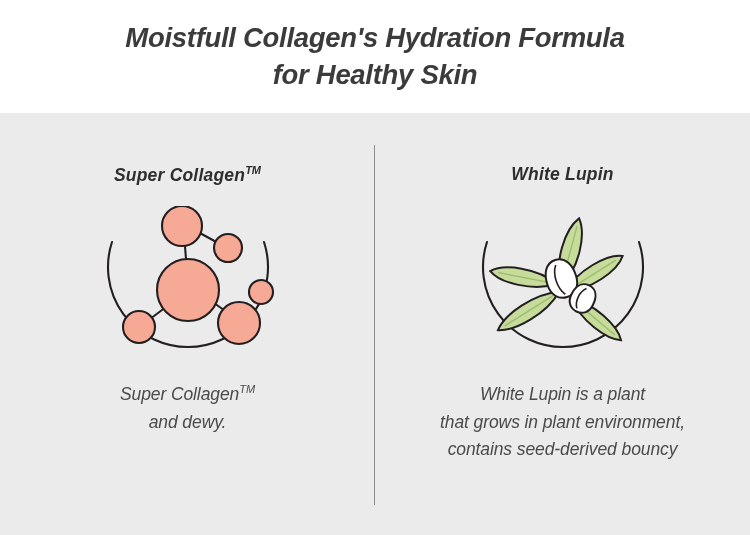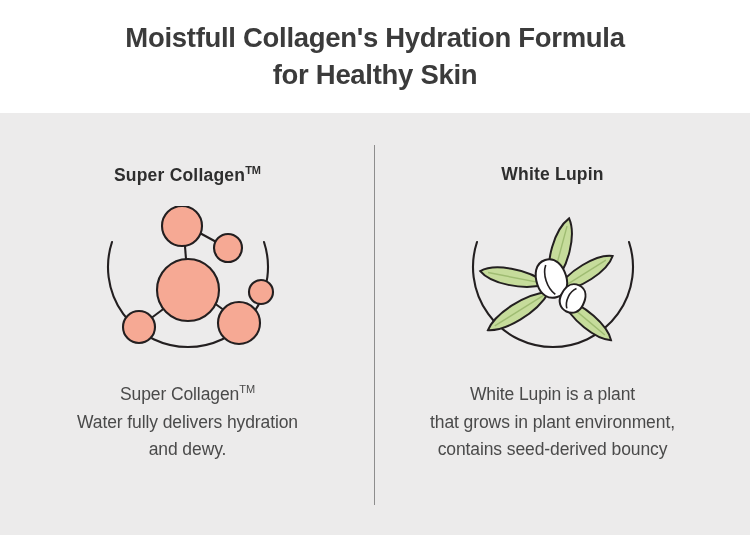--- a/index.html
+++ b/index.html
@@ -11,20 +11,21 @@
     font-family: "Liberation Sans", sans-serif;
     -webkit-font-smoothing: antialiased;
   }
 
   #page {
     position: relative;
     width: 750px;
     height: 535px;
     overflow: hidden;
     background: #ffffff;
+    font-style: italic;
   }
 
   
   .header {
     position: absolute;
     left: 0;
     top: 0;
     width: 750px;
     height: 113px;
     background: #ffffff;
@@ -63,21 +64,21 @@
   }
 
   
   .col {
     position: absolute;
     top: 113px;
     width: 375px;
     height: 422px;
   }
   .col-left  { left: 0; }
-  .col-right { left: 365px; }
+  .col-right { left: 375px; }
 
   .col-title {
     position: absolute;
     top: 51px;
     left: 0;
     width: 375px;
     text-align: center;
     font-size: 17.5px;
     font-weight: bold;
     color: #2e2e2e;
@@ -151,21 +152,20 @@
           <circle cx="130" cy="42" r="14"></circle>
           <circle cx="141" cy="117" r="21"></circle>
           <circle cx="41" cy="121" r="16"></circle>
           <circle cx="163" cy="86" r="12"></circle>
         </g>
       </svg>
     </div>
 
     <div class="col-body">
       <span class="ln"><span>Super Collagen</span><span class="tm">TM</span></span>
-      <span class="ln">Water fully delivers hydration</span>
       <span class="ln">and dewy.</span>
     </div>
   </div>
 
   <div class="col col-right">
     <div class="col-title"><span>White Lupin</span></div>
 
     <div class="icon-wrap">
       <svg width="180" height="160" viewBox="0 0 180 160">
         <path d="M 14 36 A 80 80 0 1 0 166 36" fill="none" stroke="#231f20" stroke-width="2.1" stroke-linecap="round"></path>

